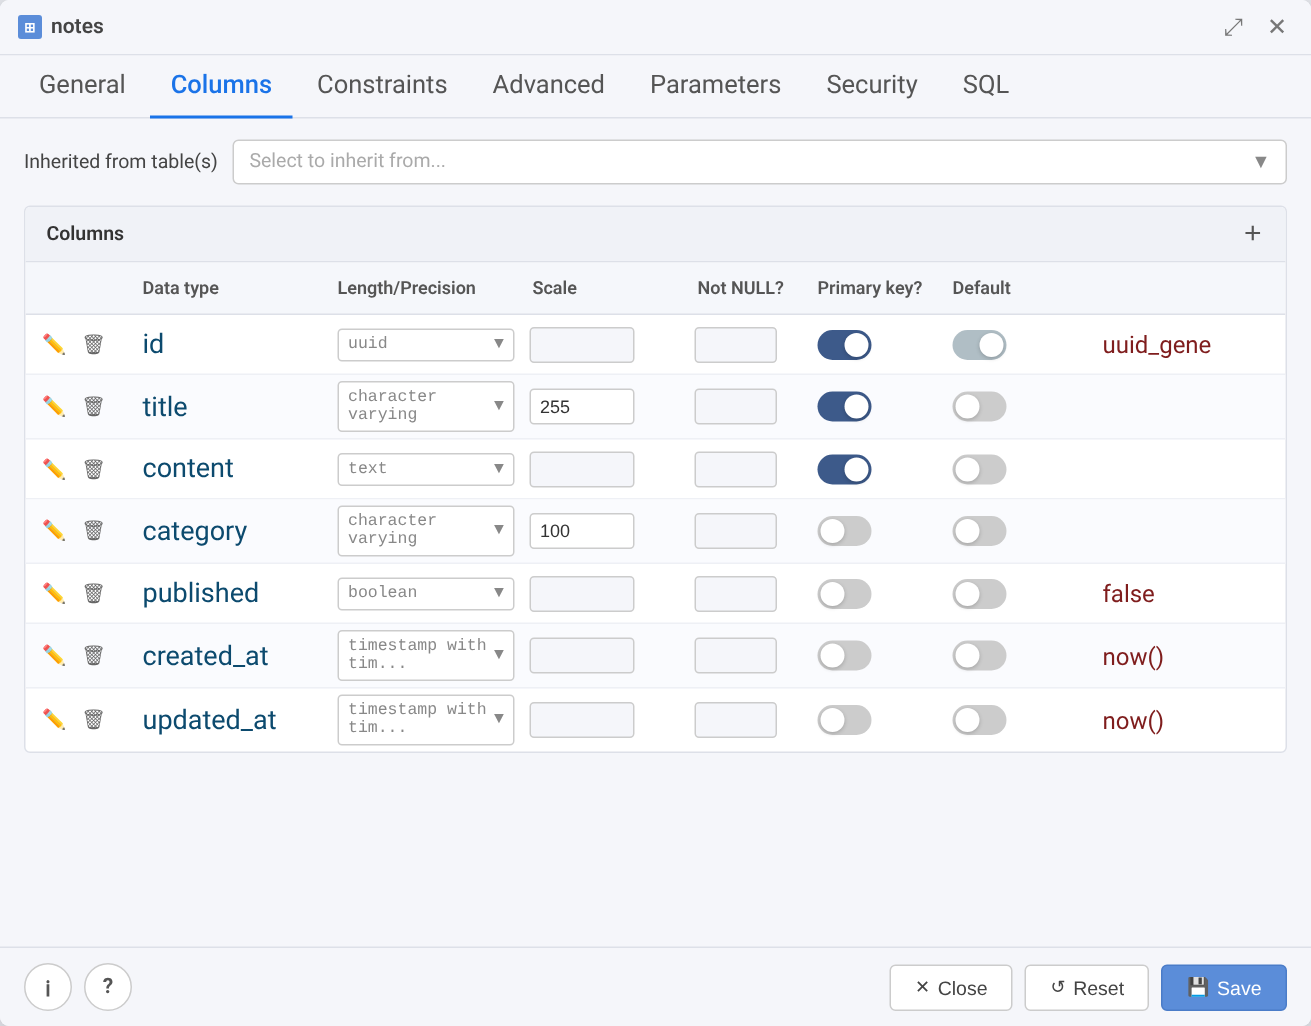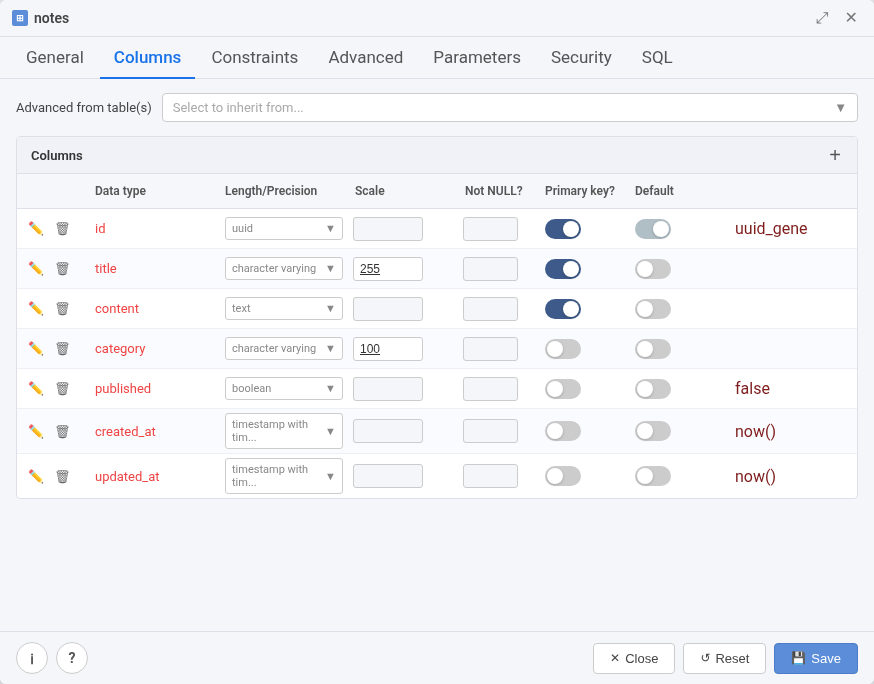--- a/index.html
+++ b/index.html
@@ -170,55 +170,54 @@
     }
     .action-icon {
       cursor: pointer;
       color: #666;
       font-size: 13px;
       padding: 3px;
       border-radius: 3px;
     }
     .name-cell {
       padding: 4px 8px;
-      color: #ef4444;
-      font-size: 13px;
+      color: #0c4a6e;
+      font-size: 18px;
     }
     .data-type-cell {
       padding: 4px 4px 4px 8px;
       display: flex;
       align-items: center;
       gap: 2px;
     }
     .type-select {
       flex: 1;
       border: 1px solid #ccc;
       border-radius: 3px;
       padding: 4px 6px;
       font-size: 12px;
       background: white;
       color: #333;
       display: flex;
       align-items: center;
       justify-content: space-between;
       cursor: pointer;
     }
-    .type-select span { color: #888; font-size: 11px; }
+    .type-select span { color: #888; font-size: 11px; font-family: Liberation Mono, monospace; }
     .length-cell {
       padding: 4px 6px;
     }
     .length-input {
       border: 1px solid #ccc;
       border-radius: 3px;
       padding: 4px 6px;
       width: 70px;
       font-size: 12px;
       background: white;
       color: #333;
-      text-decoration: underline;
     }
     .length-input.empty {
       background: #f5f6fa;
     }
     .scale-cell {
       padding: 4px 6px;
     }
     .scale-input {
       border: 1px solid #ccc;
       border-radius: 3px;
@@ -333,21 +332,21 @@
     <div class="tab">Constraints</div>
     <div class="tab">Advanced</div>
     <div class="tab">Parameters</div>
     <div class="tab">Security</div>
     <div class="tab">SQL</div>
   </div>
 
   <div class="content">
 
     <div class="inherit-row">
-      <span class="inherit-label">Advanced from table(s)</span>
+      <span class="inherit-label">Inherited from table(s)</span>
       <div class="inherit-select">
         <span style="color:#aaa;">Select to inherit from...</span>
         <span class="inherit-select-arrow">▼</span>
       </div>
     </div>
 
     <div class="columns-section">
       <div class="columns-header">
         <span class="columns-title">Columns</span>
         <button class="add-btn">+</button>

